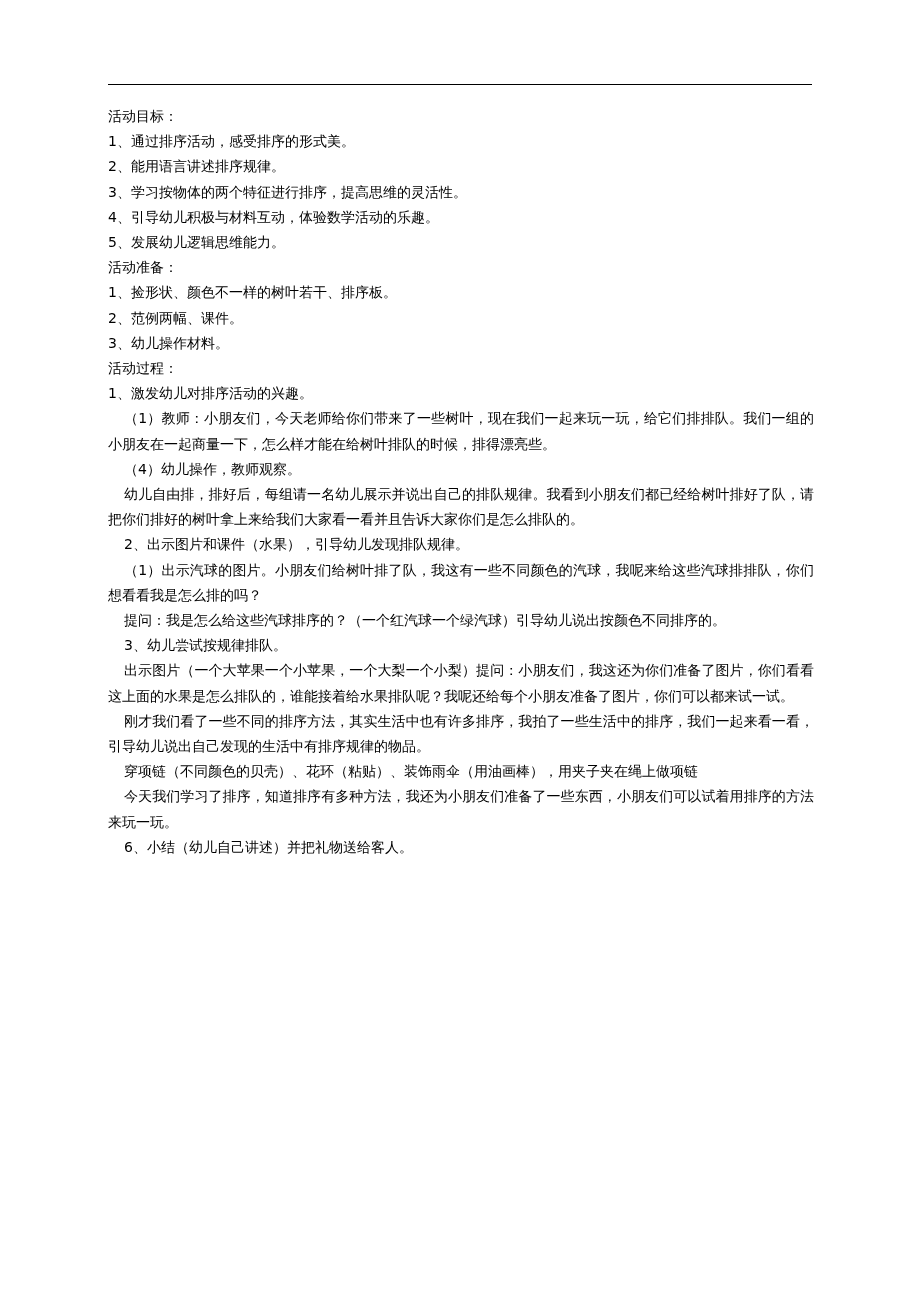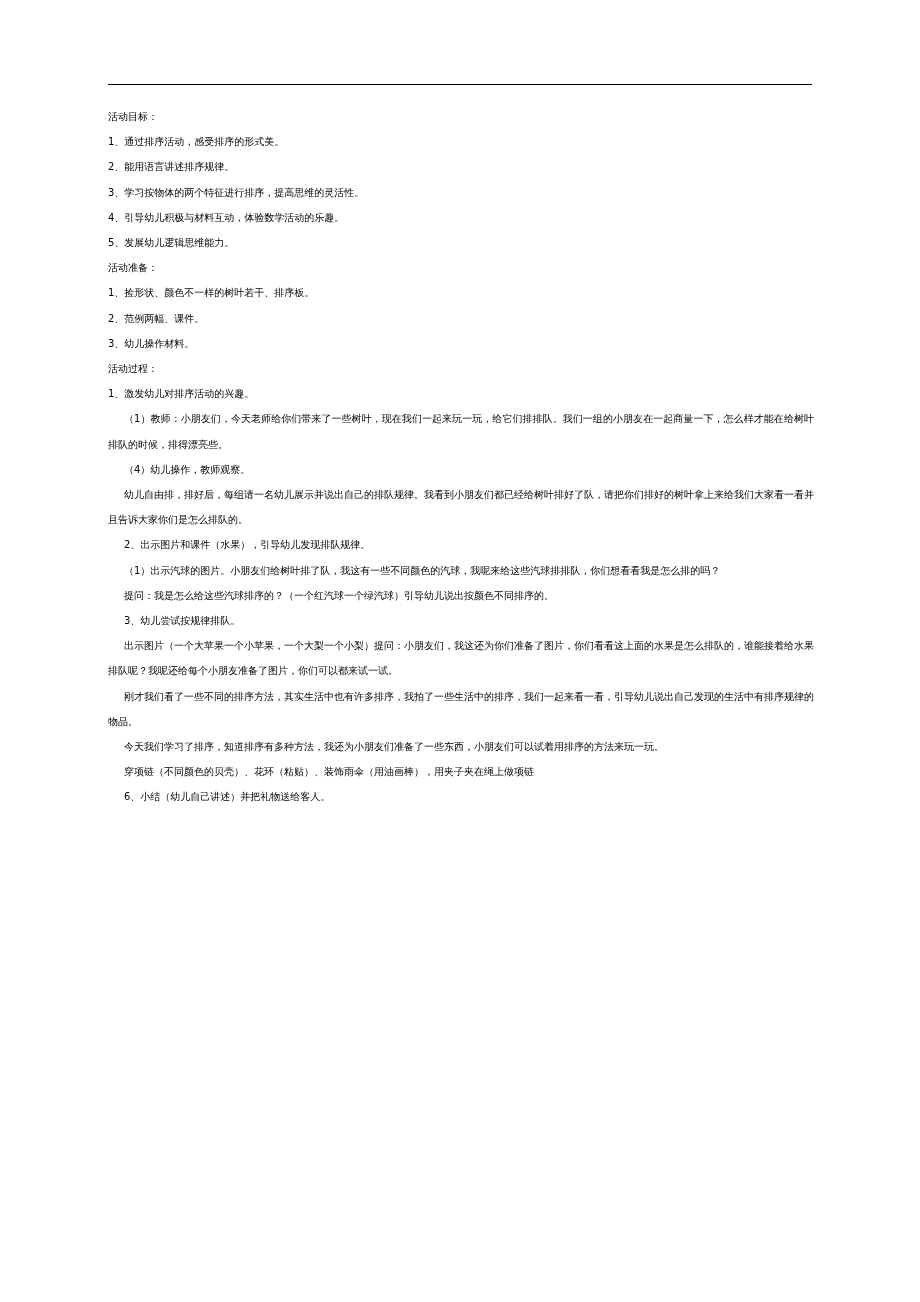--- a/index.html
+++ b/index.html
@@ -28,21 +28,21 @@
     border-top: 1px solid #000000;
   }
   .content {
     position: absolute;
     left: 108px;
     top: 104px;
     width: 706px;
   }
   .line {
     font-family: "DejaVu Sans", "Liberation Sans", sans-serif;
-    font-size: 10px;
+    font-size: 14px;
     color: #000000;
     line-height: 25.2px;
     text-align: justify;
     text-justify: inter-ideograph;
     margin: 0;
     white-space: normal;
   }
   .indent-1 {
     text-indent: 0;
   }
@@ -75,18 +75,18 @@
     <p class="line indent-1">1、激发幼儿对排序活动的兴趣。</p>
     <p class="line indent-2">（1）教师：小朋友们，今天老师给你们带来了一些树叶，现在我们一起来玩一玩，给它们排排队。我们一组的小朋友在一起商量一下，怎么样才能在给树叶排队的时候，排得漂亮些。</p>
     <p class="line indent-2">（4）幼儿操作，教师观察。</p>
     <p class="line indent-2">幼儿自由排，排好后，每组请一名幼儿展示并说出自己的排队规律。我看到小朋友们都已经给树叶排好了队，请把你们排好的树叶拿上来给我们大家看一看并且告诉大家你们是怎么排队的。</p>
     <p class="line indent-2">2、出示图片和课件（水果），引导幼儿发现排队规律。</p>
     <p class="line indent-2">（1）出示汽球的图片。小朋友们给树叶排了队，我这有一些不同颜色的汽球，我呢来给这些汽球排排队，你们想看看我是怎么排的吗？</p>
     <p class="line indent-2">提问：我是怎么给这些汽球排序的？（一个红汽球一个绿汽球）引导幼儿说出按颜色不同排序的。</p>
     <p class="line indent-2">3、幼儿尝试按规律排队。</p>
     <p class="line indent-2">出示图片（一个大苹果一个小苹果，一个大梨一个小梨）提问：小朋友们，我这还为你们准备了图片，你们看看这上面的水果是怎么排队的，谁能接着给水果排队呢？我呢还给每个小朋友准备了图片，你们可以都来试一试。</p>
     <p class="line indent-2">刚才我们看了一些不同的排序方法，其实生活中也有许多排序，我拍了一些生活中的排序，我们一起来看一看，引导幼儿说出自己发现的生活中有排序规律的物品。</p>
+    <p class="line indent-2">穿项链（不同颜色的贝壳）、花环（粘贴）、装饰雨伞（用油画棒），用夹子夹在绳上做项链</p>
     <p class="line indent-2">今天我们学习了排序，知道排序有多种方法，我还为小朋友们准备了一些东西，小朋友们可以试着用排序的方法来玩一玩。</p>
-    <p class="line indent-2">穿项链（不同颜色的贝壳）、花环（粘贴）、装饰雨伞（用油画棒），用夹子夹在绳上做项链</p>
     <p class="line indent-2">6、小结（幼儿自己讲述）并把礼物送给客人。</p>
 
   </div>
 </div>
 
 </body></html>

